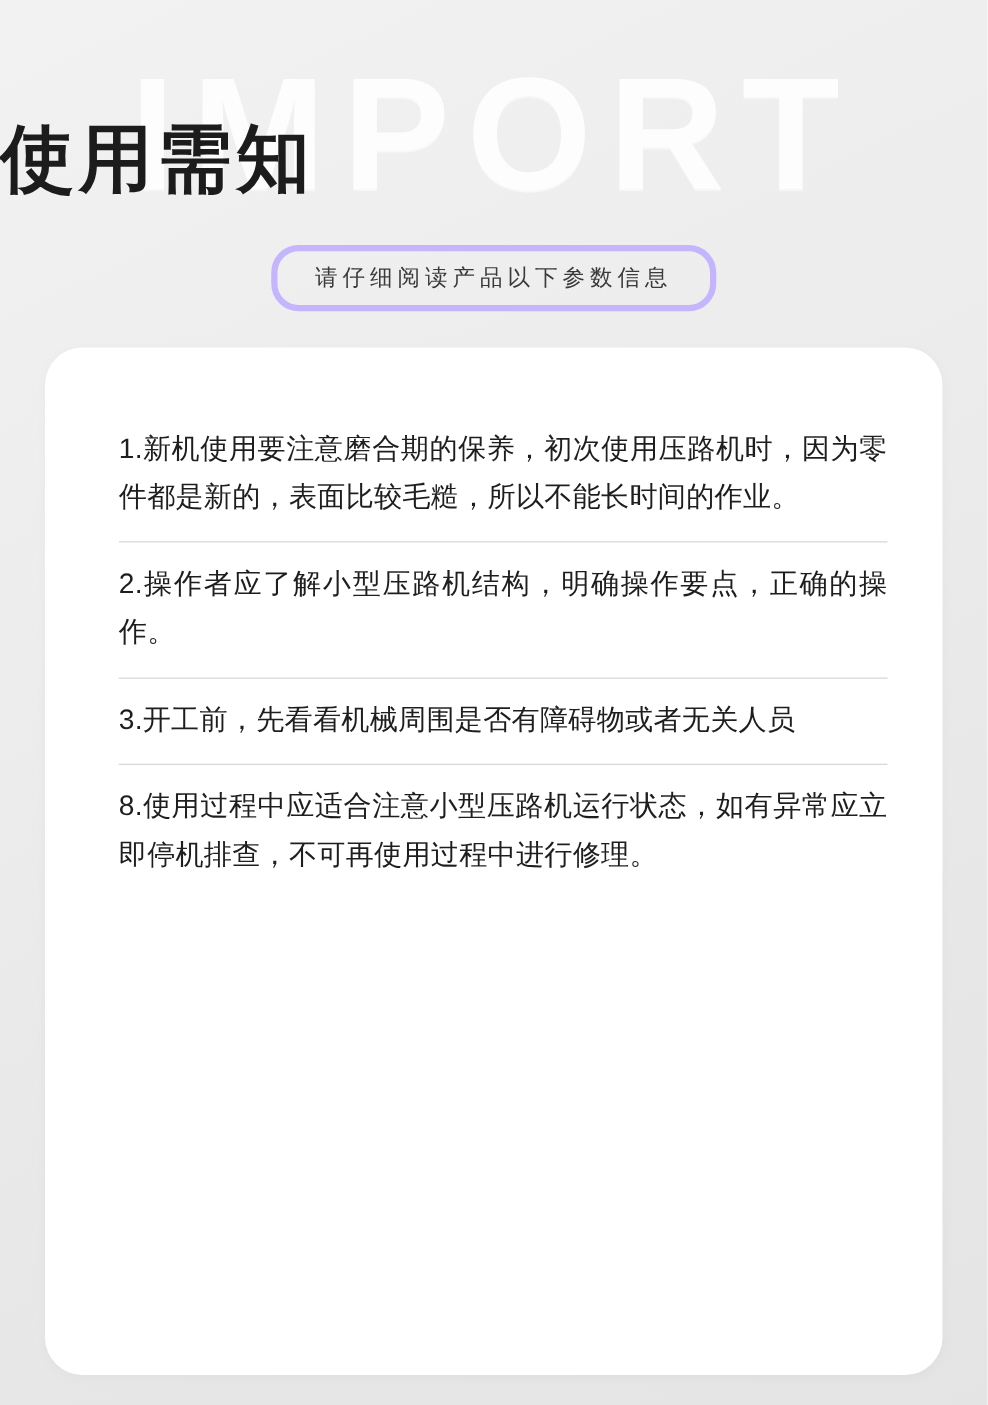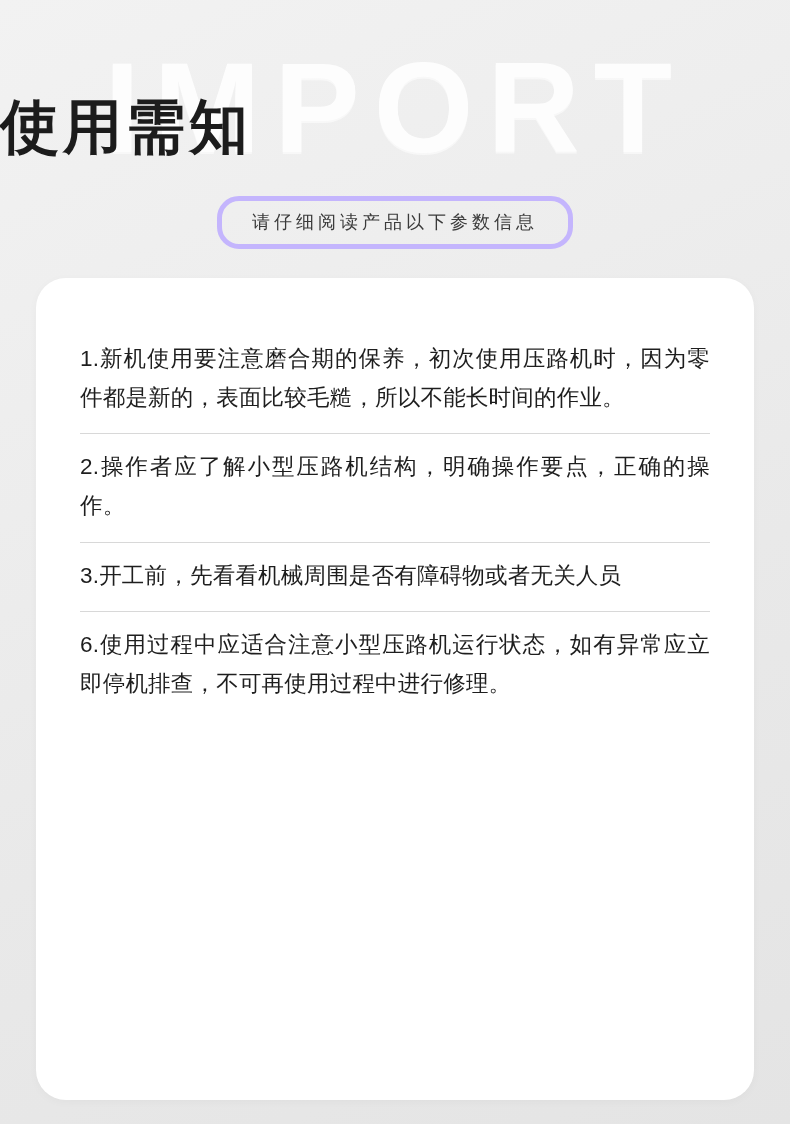--- a/index.html
+++ b/index.html
@@ -75,21 +75,21 @@
   
   .card {
     position: absolute;
     top: 278px;
     left: 36px;
     width: 718px;
     height: 822px;
     background: #ffffff;
     border-radius: 30px;
     box-sizing: border-box;
-    padding: 62px 44px 0 44px;
+    padding: 62px 44px 0 59px;
     box-shadow: 0 2px 10px rgba(0,0,0,0.03);
   }
 
   .item {
     font-size: 22.5px;
     color: #1e1e1e;
     line-height: 1.72;
     letter-spacing: 0.2px;
     padding-bottom: 16px;
     padding-top: 14px;
@@ -111,16 +111,16 @@
   <div class="header">
     <div class="watermark">IMPORT</div>
     <div class="main-title">使用需知</div>
     <div class="subtitle-pill">请仔细阅读产品以下参数信息</div>
   </div>
 
   <div class="card">
     <div class="item">1.新机使用要注意磨合期的保养，初次使用压路机时，因为零件都是新的，表面比较毛糙，所以不能长时间的作业。</div>
     <div class="item">2.操作者应了解小型压路机结构，明确操作要点，正确的操作。</div>
     <div class="item">3.开工前，先看看机械周围是否有障碍物或者无关人员</div>
-    <div class="item last">6.使用过程中应适合注意小型压路机运行状态，如有异常应立即停机排查，不可再使用过程中进行修理。</div>
+    <div class="item last">8.使用过程中应适合注意小型压路机运行状态，如有异常应立即停机排查，不可再使用过程中进行修理。</div>
   </div>
 
 </div>
 
 </body></html>

